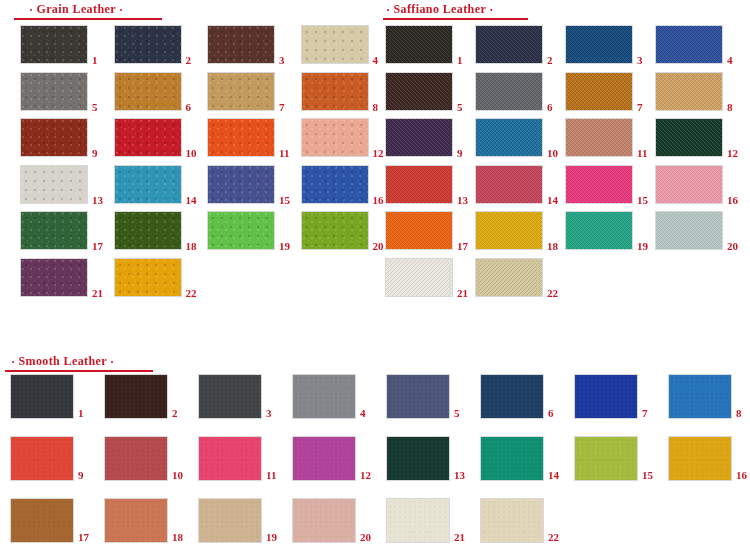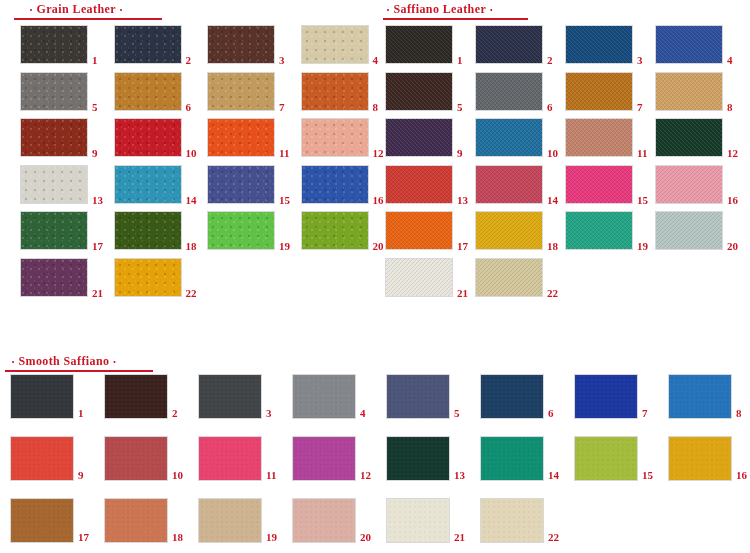--- a/index.html
+++ b/index.html
@@ -284,21 +284,21 @@
       </div>
       <div class="swatch-cell" style="left: 100px; top: 257.5px; width: 92px; height: 39px;">
         <div class="swatch tex-saffiano" style="width: 68px; height: 39px; background-color: rgb(210, 198, 155);"></div>
         <span class="swatch-number" style="left: 72px; top: 30px;">22</span>
       </div>
     </div>
 </div>
 
 <div class="section" id="sec-smooth" style="left:0px; top:352px; width:750px; height:200px;">
   <div class="section-header" style="left:8px; top:3px;">
-    <span class="hdr-dot">·</span><span>Smooth Saffiano</span><span class="hdr-dot">·</span>
+    <span class="hdr-dot">·</span><span>Smooth Leather</span><span class="hdr-dot">·</span>
   </div>
   <div class="header-rule" style="left:5px; top:18px; width:148px;"></div>
   <div class="swatch-grid" id="grid-smooth" style="left:0px; top:0px;">
       <div class="swatch-cell" style="left: 10px; top: 22px; width: 88px; height: 45px;">
         <div class="swatch tex-smooth" style="width: 64px; height: 45px; background-color: rgb(51, 54, 58);"></div>
         <span class="swatch-number" style="left: 68px; top: 34px;">1</span>
       </div>
       <div class="swatch-cell" style="left: 104px; top: 22px; width: 88px; height: 45px;">
         <div class="swatch tex-smooth" style="width: 64px; height: 45px; background-color: rgb(58, 33, 29);"></div>
         <span class="swatch-number" style="left: 68px; top: 34px;">2</span>

